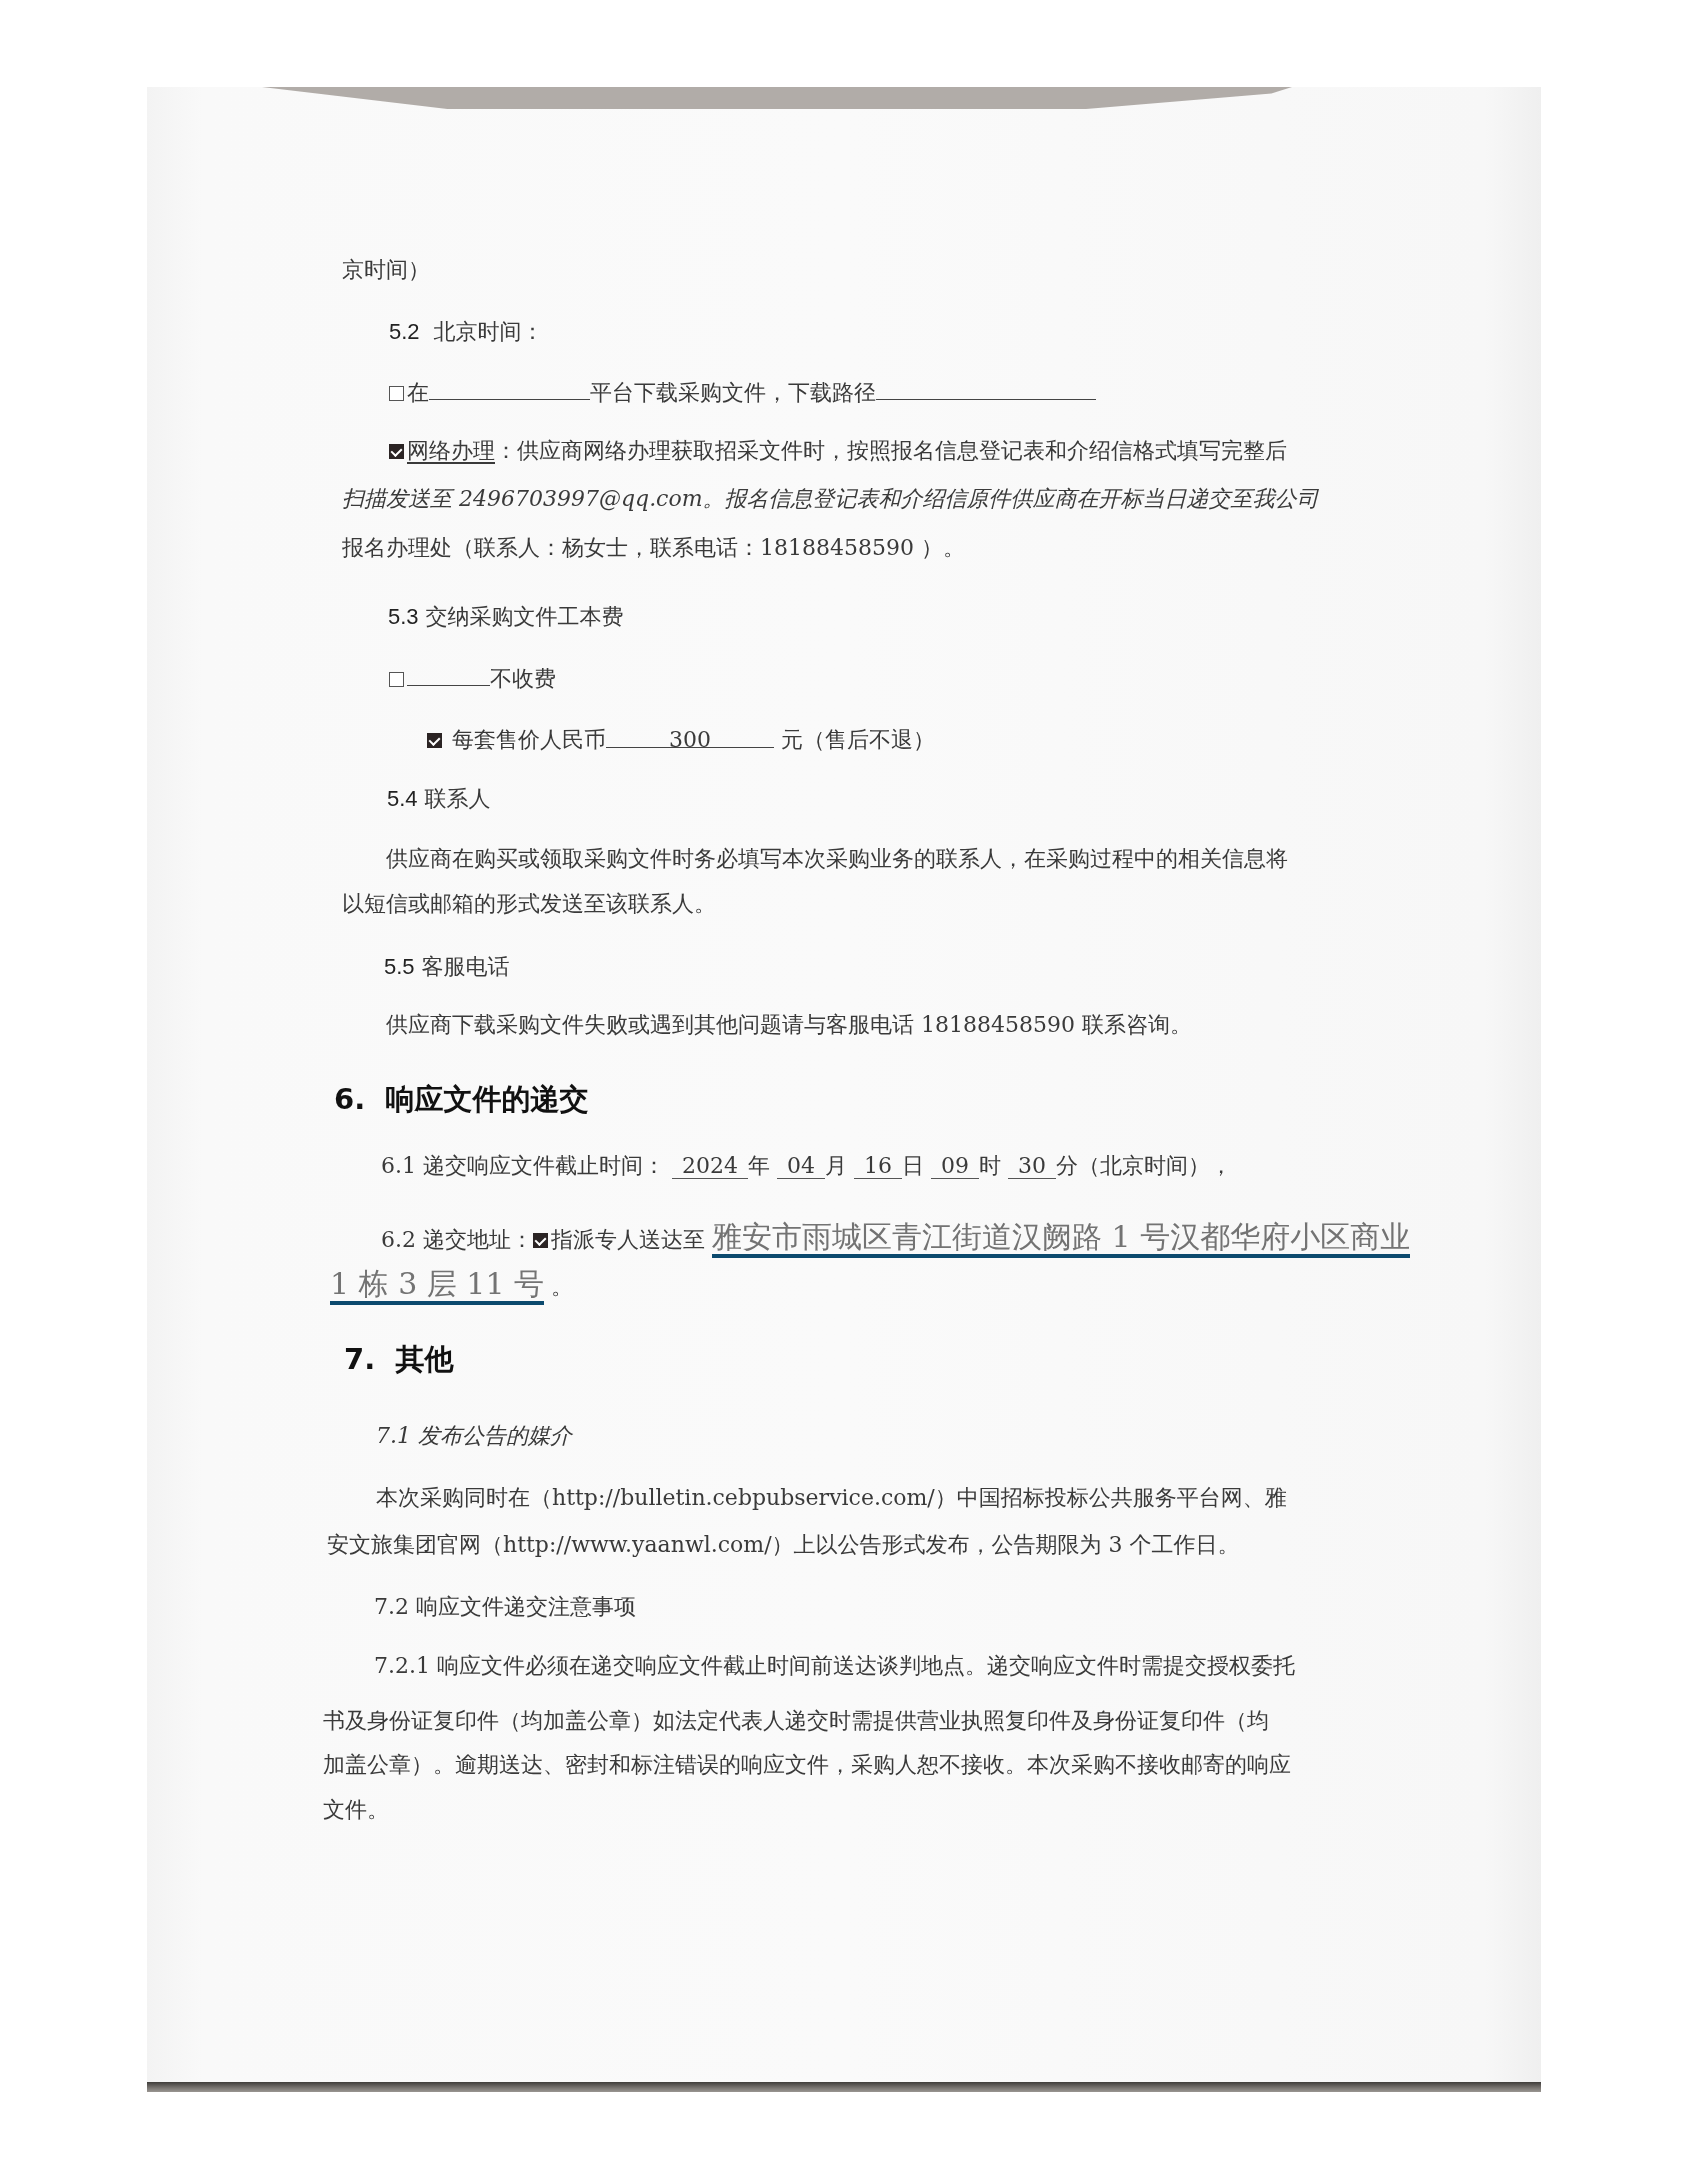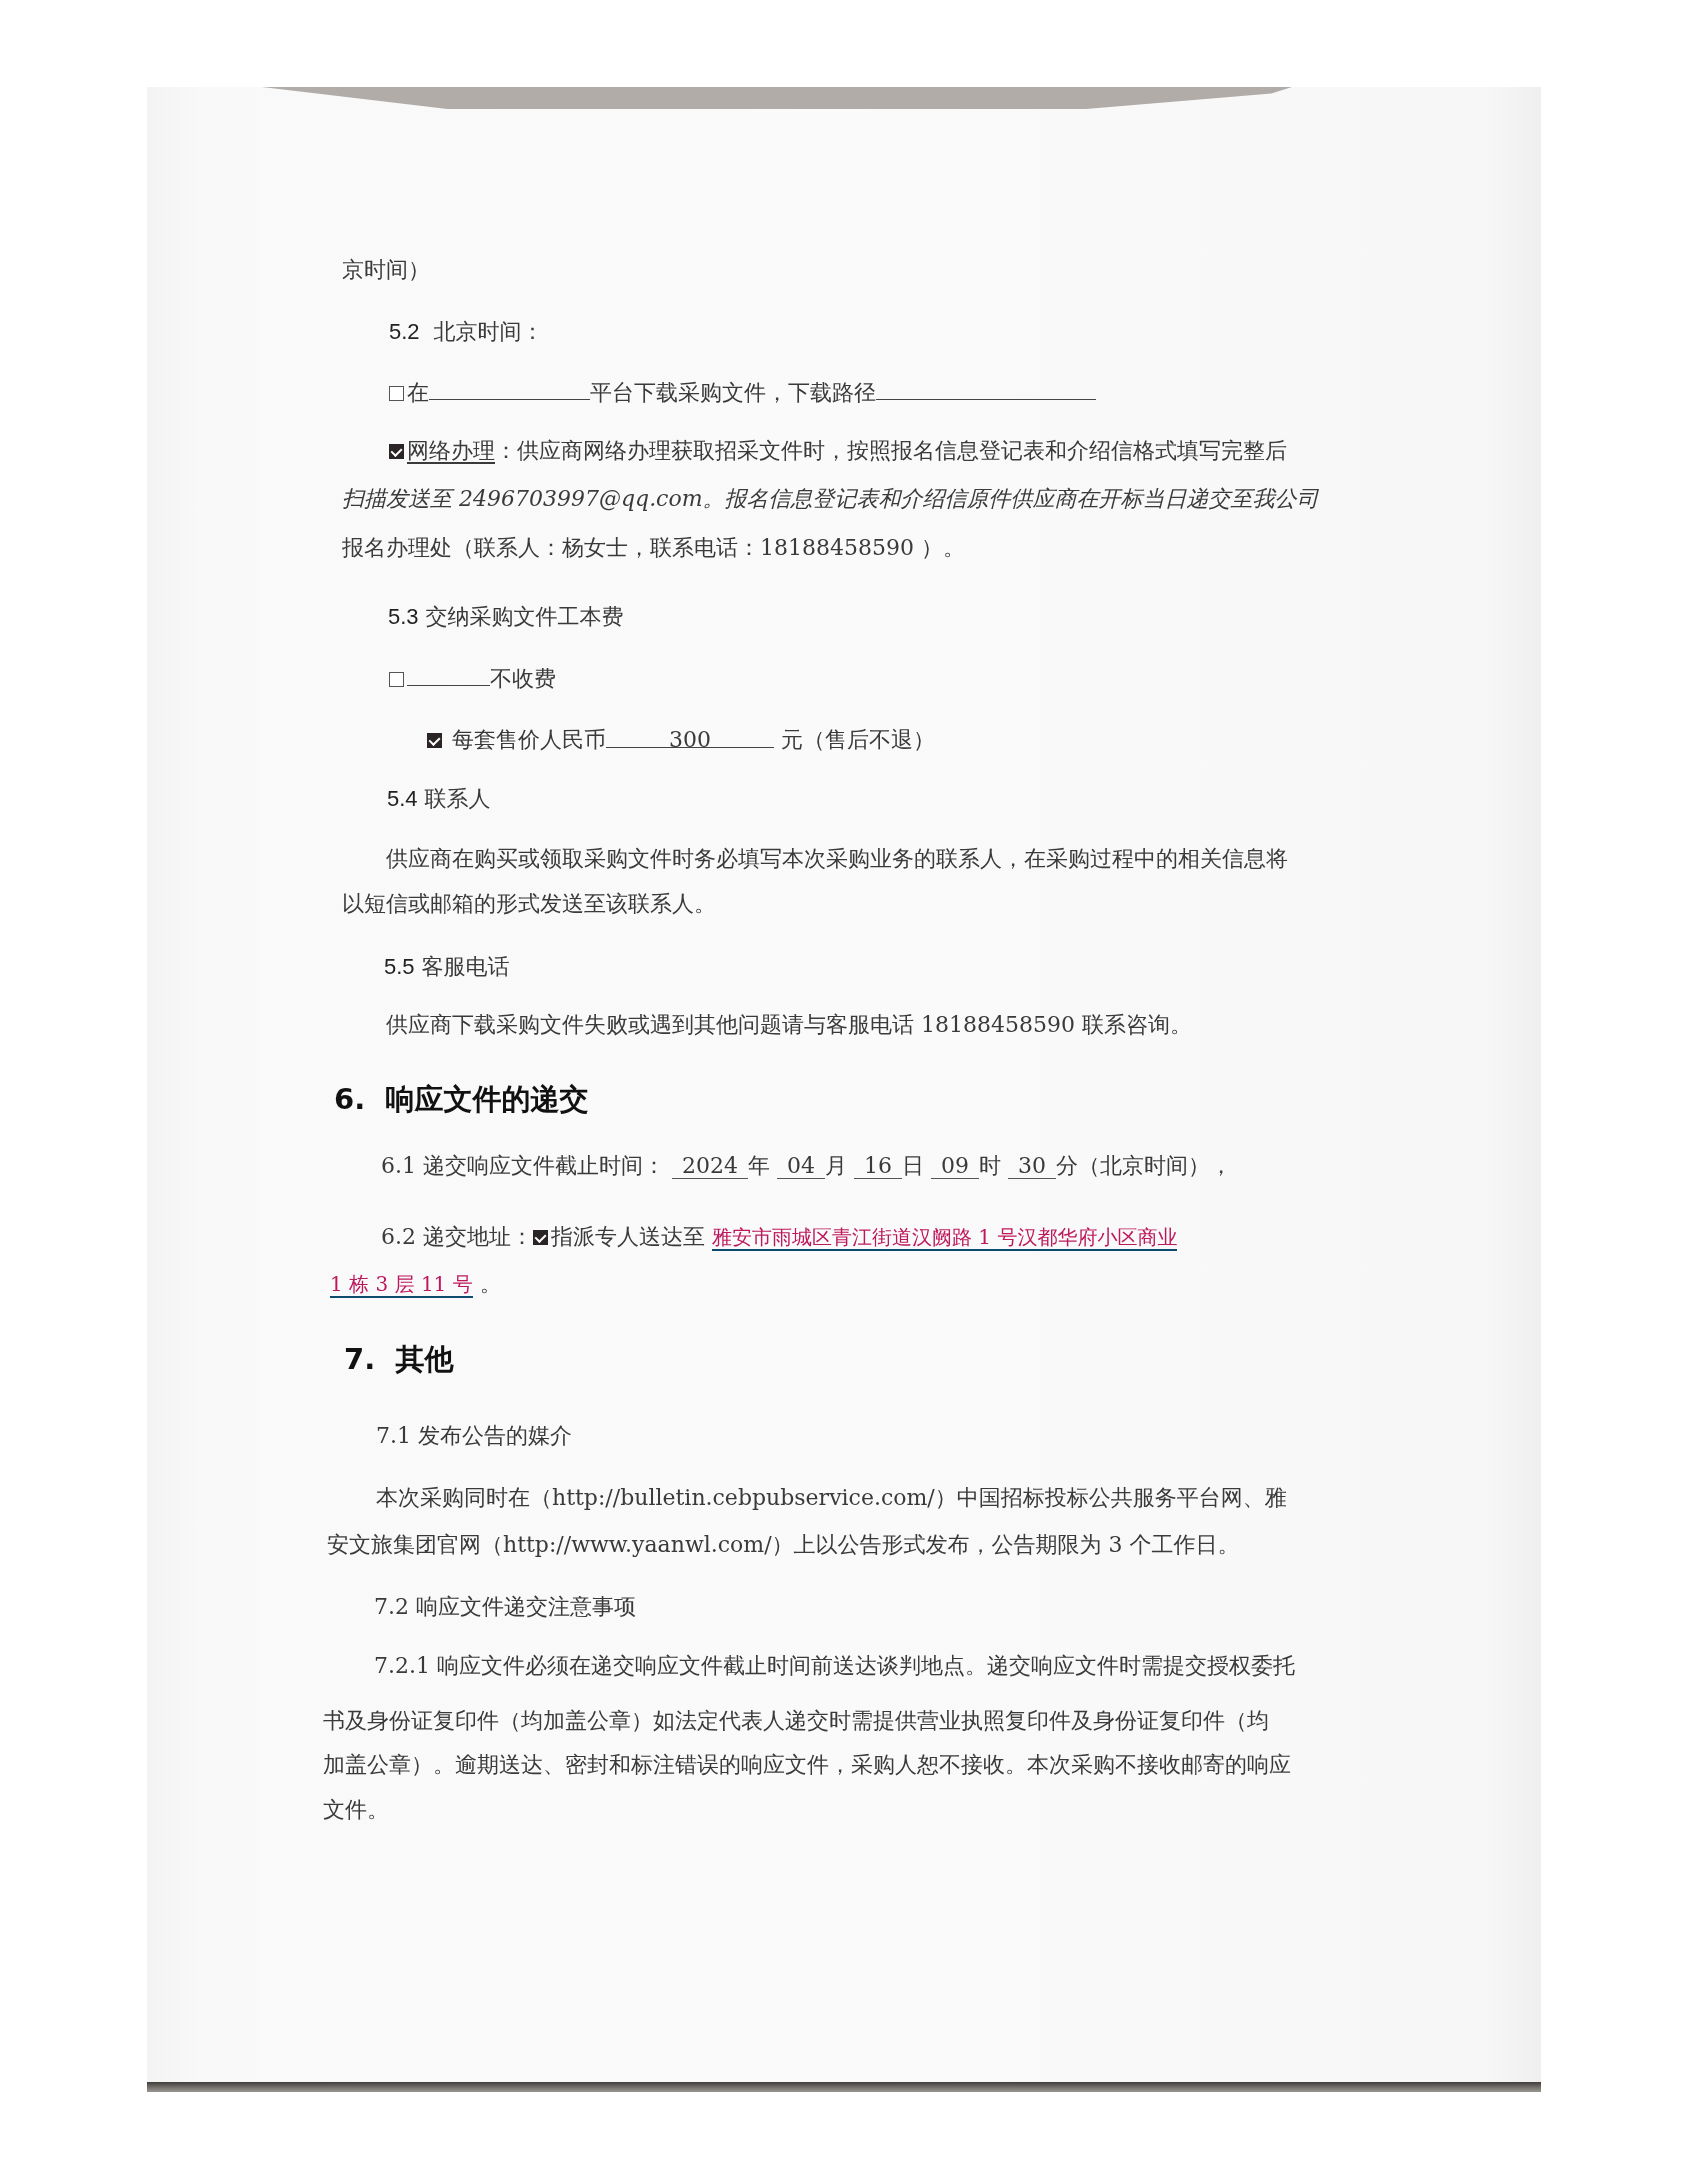--- a/index.html
+++ b/index.html
@@ -26,21 +26,21 @@
   .line {
     position: absolute; white-space: nowrap; font-size: 22px; line-height: 30px;
   }
   .h {
     position: absolute; white-space: nowrap; font-family: "DejaVu Sans", "Liberation Sans", sans-serif;
     font-weight: bold; font-size: 29px; color: #111; line-height: 36px;
   }
   .num { font-family: "Liberation Sans", "DejaVu Sans", sans-serif; color: #222; }
   .blank { display: inline-block; border-bottom: 1.5px solid #444; height: 22px; vertical-align: baseline; text-align: center; }
   .fill { border-bottom: 1.5px solid #555; padding: 0 10px; }
-  .addr { font-size: 20px; color: #be185d; border-bottom: 2px solid #0c4a6e; }
+  .addr { font-size: 30px; color: #737373; border-bottom: 4px solid #0c4a6e; }
   .cb {
     display: inline-block; width: 15px; height: 15px; border: 1.5px solid #555; vertical-align: -1px; margin-right: 3px;
     box-sizing: border-box; background: #fff;
   }
   .cb.on { background: #2b2424; border-color: #2b2424; position: relative; }
   .cb.on::after {
     content: ""; position: absolute; left: 3px; top: 1px; width: 5px; height: 8px;
     border: solid #fff; border-width: 0 2px 2px 0; transform: rotate(45deg);
   }
   .ul { text-decoration: underline; text-underline-offset: 4px; }
@@ -113,21 +113,21 @@
 </div>
 <div class="line" style="left:330px; top:1269px;">
   <span class="addr">1 栋 3 层 11 号</span>&nbsp;<span>。</span>
 </div>
 
 <div class="h" style="left:344px; top:1341px;">
   <span>7.</span>&nbsp;
   <span>其他</span>
 </div>
 
-<div class="line" style="left:376px; top:1421px;">7.1 发布公告的媒介</div>
+<div class="line" style="left:376px; top:1421px;font-style:italic;">7.1 发布公告的媒介</div>
 <div class="line" style="left:376px; top:1483px;">本次采购同时在（http://bulletin.cebpubservice.com/）中国招标投标公共服务平台网、雅</div>
 <div class="line" style="left:327px; top:1530px;">安文旅集团官网（http://www.yaanwl.com/）上以公告形式发布，公告期限为 3 个工作日。</div>
 
 <div class="line" style="left:374px; top:1592px;">7.2 响应文件递交注意事项</div>
 <div class="line" style="left:374px; top:1651px;">7.2.1 响应文件必须在递交响应文件截止时间前送达谈判地点。递交响应文件时需提交授权委托</div>
 <div class="line" style="left:323px; top:1706px;">书及身份证复印件（均加盖公章）如法定代表人递交时需提供营业执照复印件及身份证复印件（均</div>
 <div class="line" style="left:323px; top:1750px;">加盖公章）。逾期送达、密封和标注错误的响应文件，采购人恕不接收。本次采购不接收邮寄的响应</div>
 <div class="line" style="left:323px; top:1795px;">文件。</div>
 
 

